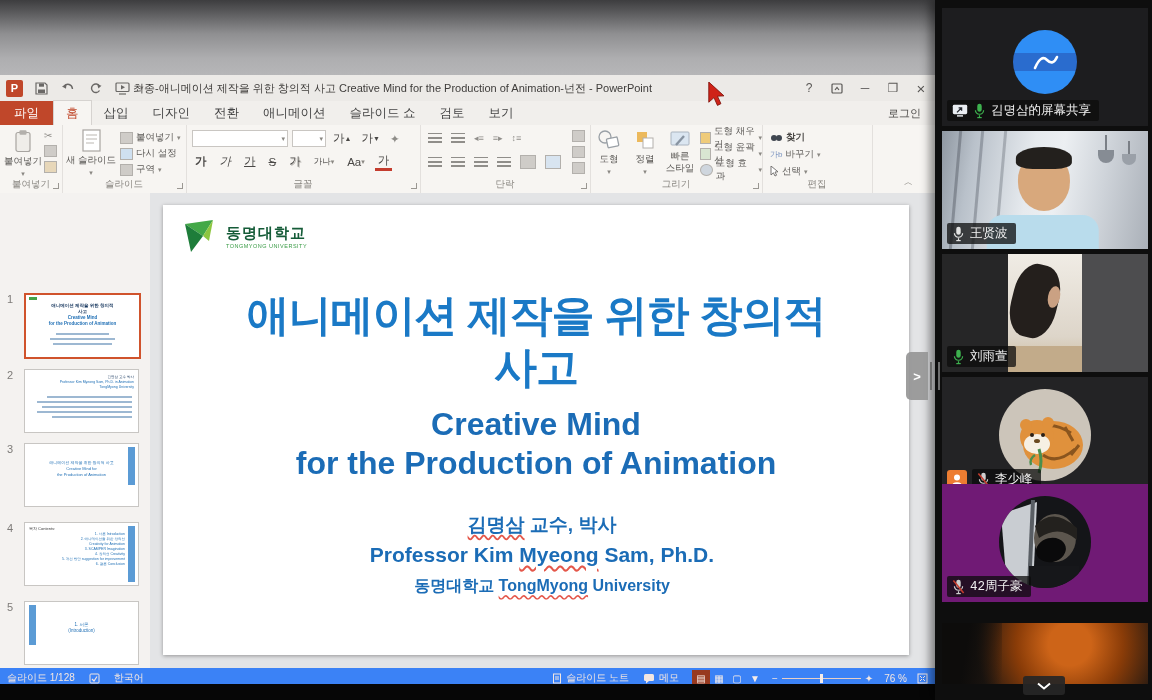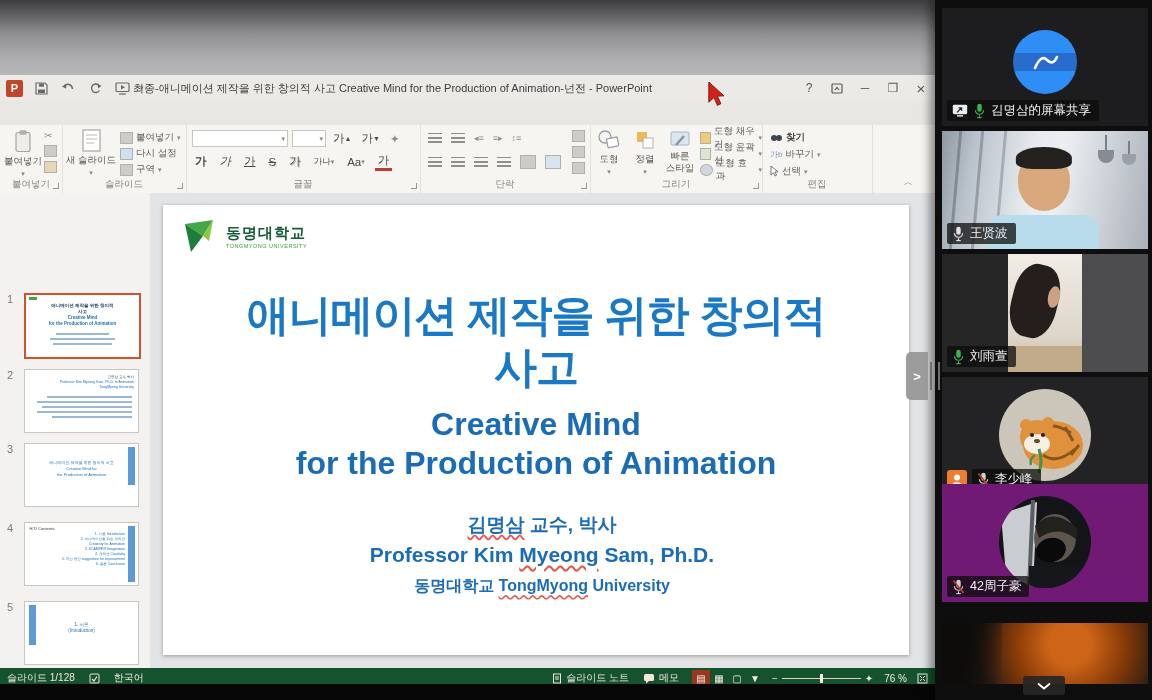--- a/index.html
+++ b/index.html
@@ -50,28 +50,28 @@
   #slidearea{left:150px;top:118px;width:785px;height:475px;background:#e3e4e6;}
   #slide{position:absolute;left:13px;top:12px;width:746px;height:450px;background:#fff;
     box-shadow:0 1px 4px rgba(0,0,0,.35);}
   #slide-title-ko{position:absolute;left:0;right:0;top:84px;text-align:center;font-size:43px;line-height:52px;
     font-weight:bold;color:#1a79c6;white-space:pre-line;letter-spacing:-1px;}
   #slide-title-en{position:absolute;left:0;right:0;top:200px;text-align:center;font-size:32px;line-height:39px;
     font-weight:bold;color:#1b6cb6;white-space:pre-line;}
   #authors{position:absolute;left:12px;right:0;top:305px;text-align:center;font-weight:bold;color:#1b6cb6;}
   .sp{text-decoration-line:underline;text-decoration-style:wavy;text-decoration-color:#e4574a;text-underline-offset:3px;}
   
-  #statusbar{left:0;top:593px;width:935px;height:20px;background:#14532d;display:flex;align-items:center;
+  #statusbar{left:0;top:593px;width:935px;height:20px;background:#3b82f6;display:flex;align-items:center;
     color:#f3e6e1;font-size:10px;}
   .sbit{display:flex;align-items:center;gap:4px;padding:0 7px;height:16px;}
   .vicon{width:18px;height:16px;display:flex;align-items:center;justify-content:center;font-size:10px;color:#f6ece8;}
   .vicon.on{background:#97391f;}
   #taskbar{left:0;top:684px;width:1152px;height:16px;background:#060606;}
   
-  #sidebar{left:935px;top:0;width:217px;height:700px;background:#0e0e0e;box-shadow:-5px 0 9px rgba(0,0,0,.45);}
+  #sidebar{left:935px;top:0;width:217px;height:700px;background:#0e0e0e;box-shadow:-5px 0 9px rgba(0,0,0,.45);font-family:Liberation Mono, monospace;}
   .tile{position:absolute;left:7px;width:206px;height:118px;background:#1d1d1f;overflow:hidden;}
   .plabel{position:absolute;left:5px;bottom:5px;background:rgba(12,12,12,.75);border-radius:2px;
     padding:2px 8px 2px 5px;display:flex;align-items:center;gap:5px;color:#f2f2f2;font-size:12.5px;white-space:nowrap;}
   .avatar-blue{position:absolute;left:50%;top:22px;transform:translateX(-50%);width:64px;height:64px;border-radius:50%;
     background:linear-gradient(180deg,#2f8ef5 0 36%,#2a6cce 36% 64%,#2f8ef5 64%);display:flex;align-items:center;justify-content:center;}
   .avatar-circle{position:absolute;left:50%;top:12px;transform:translateX(-50%);width:92px;height:92px;border-radius:50%;overflow:hidden;}
   #expand-tab{left:906px;top:352px;width:22px;height:48px;background:rgba(150,150,150,.92);
     border-radius:5px 0 0 5px;display:flex;align-items:center;justify-content:center;color:#fff;font-size:13px;font-weight:bold;}
   #drag-handle{left:930px;top:362px;width:6px;height:28px;border-left:2px solid #6e6e6e;border-right:2px solid #6e6e6e;}
   #more-btn{position:absolute;left:50%;bottom:5px;transform:translateX(-50%);width:42px;height:19px;
@@ -123,20 +123,32 @@
             <rect x="1" y="1" width="10" height="9" rx="1" fill="none" stroke="#5a5856" stroke-width="1.2"></rect>
             <polyline points="4,7 6,4.5 8,7" fill="none" stroke="#5a5856" stroke-width="1.2"></polyline>
           </svg>
       </span>
       <span class="wctrl">─</span>
       <span class="wctrl">❐</span>
       <span class="wctrl" style="font-size:15px;">×</span>
     </div>
   </div>
 
+  <div class="abs" id="tabrow">
+    <div class="tab file">파일</div>
+    <div class="tab sel">홈</div>
+    <div class="tab">삽입</div>
+    <div class="tab">디자인</div>
+    <div class="tab">전환</div>
+    <div class="tab">애니메이션</div>
+    <div class="tab">슬라이드 쇼</div>
+    <div class="tab">검토</div>
+    <div class="tab">보기</div>
+    <div id="login">로그인</div>
+  </div>
 
   <div class="abs" id="ribbon">
 
     <div class="grp" style="left:0;width:62px;">
       <div class="bigbtn" style="position:absolute;left:4px;top:0;">
         <svg width="20" height="24" viewBox="0 0 20 24">
             <rect x="3" y="3.5" width="14" height="19" rx="2" fill="#efede9" stroke="#a8a5a1" stroke-width="1.2"></rect>
             <rect x="6.5" y="1.2" width="7" height="4.6" rx="1" fill="#b3b0ac"></rect>
           </svg>
         <span>붙여넣기</span>

